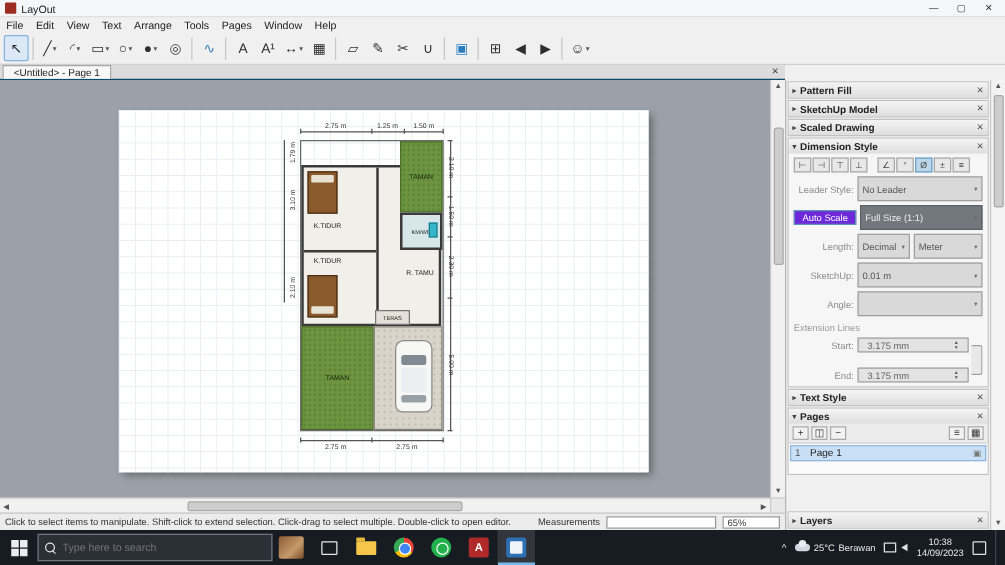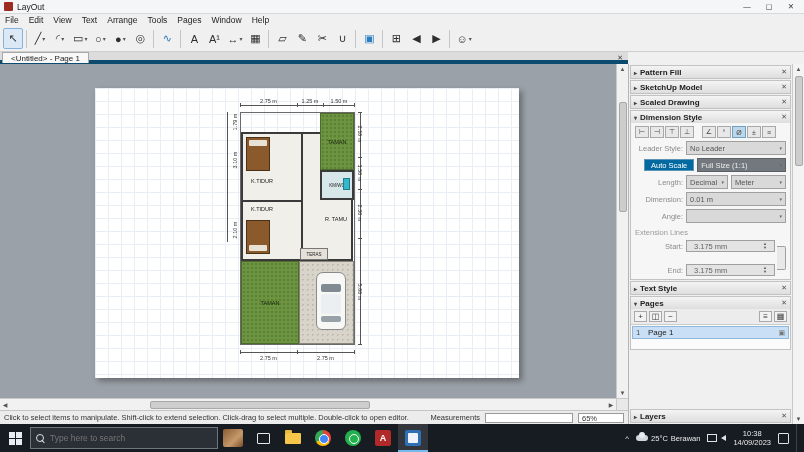--- a/index.html
+++ b/index.html
@@ -21,21 +21,21 @@
   
   .toolbar { height:26px; display:flex; align-items:center; background:#f0f0f0; border-bottom:1px solid #cfcfcf; padding:0 3px; }
   .tbtn { height:21px; min-width:20px; display:flex; align-items:center; justify-content:center; font-size:11px; border:1px solid transparent; border-radius:2px; color:#2e2e2e; padding:0 2px; }
   .tbtn.active { background:#dbe9f7; border-color:#86b3dc; }
   .tbtn.blue { color:#2d7dc1; }
   .dd { font-size:6px; margin-left:1px; color:#555; }
   .sep { width:1px; height:18px; background:#c6c6c6; margin:0 3px; }
 
   
   .tabrow { height:12px; display:flex; }
-  .tabbar { width:628px; background:#dcdcdc; border-bottom:4px solid #0c4a6e; display:flex; align-items:flex-start; }
+  .tabbar { width:628px; background:#dcdcdc; border-bottom:1px solid #0c4a6e; display:flex; align-items:flex-start; }
   .doc-tab { background:#f8f8f8; border:1px solid #a8a8a8; border-bottom:none; font-size:8px; padding:0 8px; height:11px; line-height:11px; margin-left:2px; }
   .tab-close { margin-left:auto; font-size:7px; padding:0 5px; color:#444; line-height:12px; }
   .tray-header { width:176px; background:#e9e9e9; border-left:1px solid #b5b5b5; border-bottom:1px solid #c5c5c5; display:flex; align-items:center; font-size:8px; font-weight:bold; padding:0 4px; }
   .tray-header .x { margin-left:auto; font-weight:normal; font-size:7px; color:#555; }
 
   
   .main { display:flex; height:360px; }
   .left-col { width:628px; display:flex; flex-direction:column; }
   .canvas-row { display:flex; height:334px; }
   .canvas-view { width:616px; height:334px; background:#9aa1a8; position:relative; overflow:hidden; }
@@ -98,24 +98,24 @@
   .sec-head { height:12px; display:flex; align-items:center; padding:0 3px; background:linear-gradient(#f4f4f4,#dedede); font-weight:bold; font-size:8px; color:#222; }
   .arrow { font-size:6px; margin-right:3px; color:#444; }
   .sec-x { margin-left:auto; font-size:7px; color:#555; font-weight:normal; }
   .sec-body { background:#f6f6f6; padding:3px 4px; display:flex; flex-direction:column; gap:3px; }
   .btnrow { display:flex; gap:1px; }
   .mini { width:14px; height:12px; border:1px solid #a8a8a8; background:#e8e8e8; font-size:7px; display:flex; align-items:center; justify-content:center; color:#444; }
   .mini.pressed { background:#bcd6ea; border-color:#6f9fc4; }
   .grp2 { margin-left:7px; }
   .formrow { display:flex; align-items:center; gap:3px; }
   .flabel { width:48px; text-align:right; color:#8b8b8b; font-size:7.5px; flex:none; }
-  .combo { flex:1; height:14px; border:1px solid #a0a0a0; background:#d9d9d9; color:#555; font-size:7.5px; display:flex; align-items:center; padding:0 3px; }
+  .combo { flex:1; height:20px; border:1px solid #a0a0a0; background:#d9d9d9; color:#555; font-size:7.5px; display:flex; align-items:center; padding:0 3px; }
   .combo .dd2 { margin-left:auto; font-size:5px; color:#666; }
   .combo.dark { background:#72787d; color:#ecenormal; color:#ececec; border-color:#5a6065; }
-  .toggle-blue { height:12px; border:1px solid #5d93b5; background:#0369a1; color:#fff; font-size:7.5px; display:flex; align-items:center; justify-content:center; padding:0 6px; flex:none;margin-left:9px; }
+  .toggle-blue { height:12px; border:1px solid #5d93b5; background:#6d28d9; color:#fff; font-size:7.5px; display:flex; align-items:center; justify-content:center; padding:0 6px; flex:none; }
   .ext-label { color:#9a9a9a; font-size:7.5px; margin-top:2px; }
   .extwrap { display:flex; gap:2px; }
   .extcol { flex:1; display:flex; flex-direction:column; gap:12px; }
   .spin { flex:1; height:12px; border:1px solid #a0a0a0; background:#e3e3e3; color:#666; font-size:7.5px; display:flex; align-items:center; padding:0 7px; }
   .updown { margin-left:auto; display:flex; flex-direction:column; font-size:4px; line-height:4px; color:#555; }
   .link-btn { width:9px; height:24px; border:1px solid #a0a0a0; border-left:none; background:#e8e8e8; align-self:center; border-radius:0 2px 2px 0; }
   .pages-bar { display:flex; align-items:center; gap:2px; padding:2px 3px; background:#ececec; border-bottom:1px solid #ccc; }
   .pbtn { width:13px; height:11px; border:1px solid #aaa; background:#f2f2f2; font-size:8px; display:flex; align-items:center; justify-content:center; color:#333; }
   .pright { margin-left:auto; display:flex; gap:2px; }
   .pages-list { background:#fbfbfb; padding:1px; min-height:24px; }
@@ -438,21 +438,21 @@
             <div class="combo" style="flex:0 0 42px;">
               <span>Decimal</span>
               <span class="dd2">▾</span>
             </div>
             <div class="combo">
               <span>Meter</span>
               <span class="dd2">▾</span>
             </div>
           </div>
           <div class="formrow">
-            <span class="flabel">Dimension:</span>
+            <span class="flabel">SketchUp:</span>
             <div class="combo">
               <span>0.01 m</span>
               <span class="dd2">▾</span>
             </div>
           </div>
           <div class="formrow">
             <span class="flabel">Angle:</span>
             <div class="combo">
               <span class="dd2">▾</span>
             </div>

